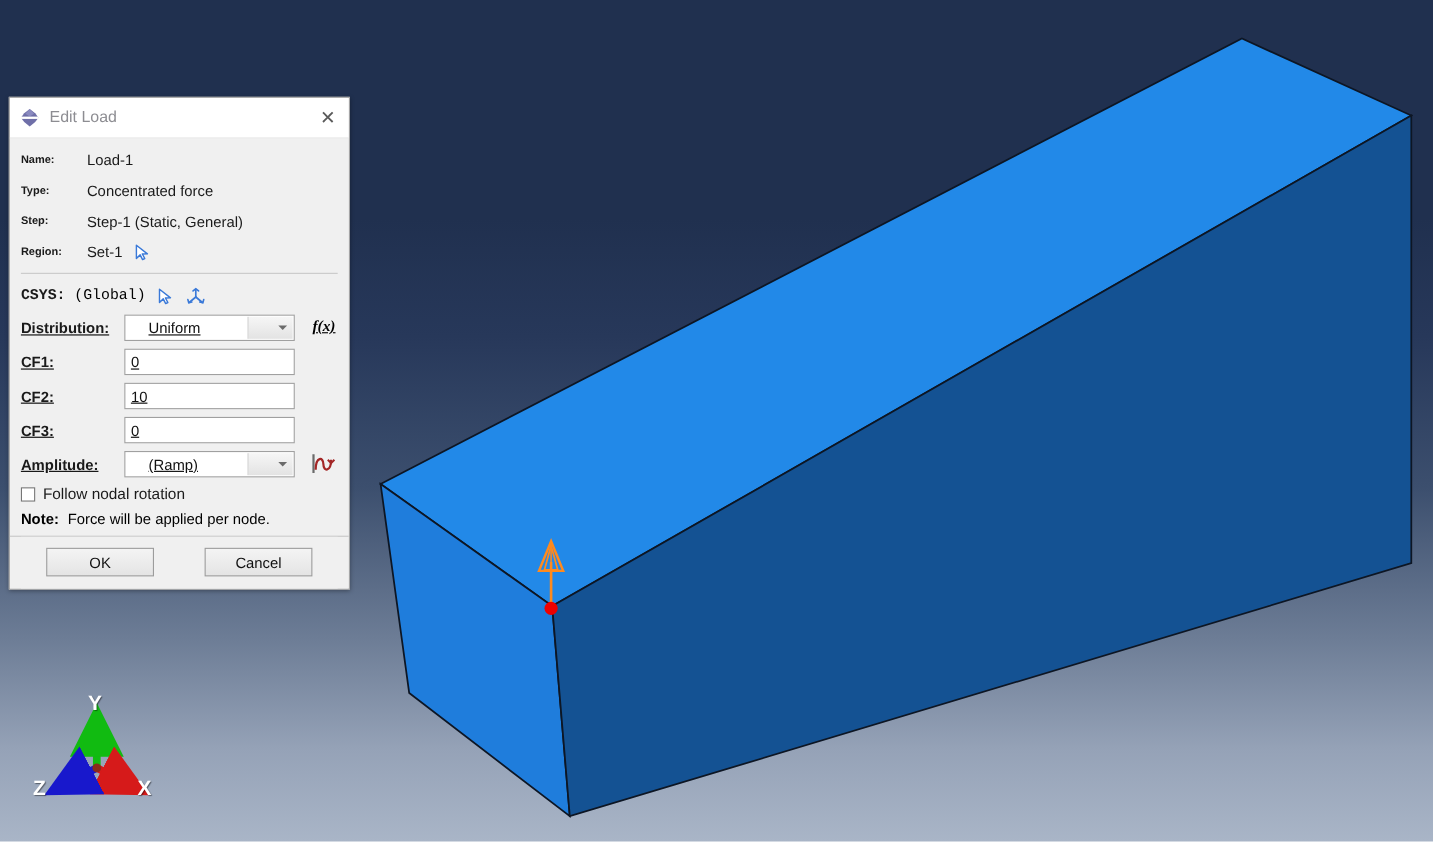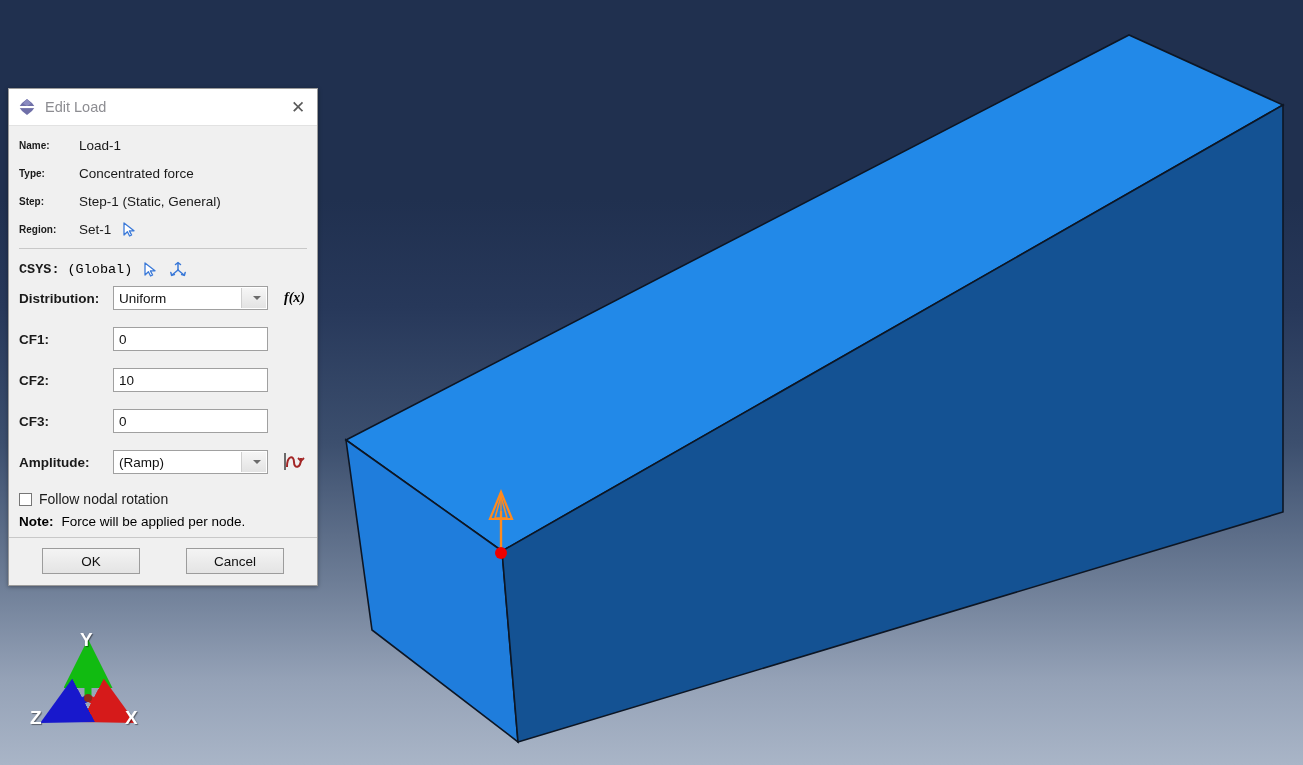--- a/index.html
+++ b/index.html
@@ -51,30 +51,30 @@
   .row{display:flex;align-items:center;margin-bottom:6px;height:22px;}
   .lbl{font-weight:bold;color:#1a1a1a;font-size:10px;}
   .val{color:#1a1a1a;font-size:13.5px;}
   .w-name{width:60px;}
   .hr{height:1px;background:#c8c8c8;margin:8px 0 9px 0;}
 
   .mono{font-family:"Liberation Mono", monospace;font-size:13.5px;}
 
   .icon-btn{display:inline-flex;align-items:center;margin-left:10px;cursor:default;}
 
-  .field-row{display:flex;align-items:center;margin-bottom:17px;}
+  .field-row{display:flex;align-items:center;margin-bottom:7px;text-decoration:underline;}
   .field-label{font-weight:bold;font-size:13.5px;color:#1a1a1a;}
   .lw1{width:94px;}
   .lw2{width:94px;}
 
   .select{
     width:155px;height:24px;background:#fff;border:1px solid #a0a0a0;
     display:flex;align-items:center;position:relative;box-sizing:border-box;
   }
-  .select span{padding-left:5px;font-size:13.5px;color:#111;}
+  .select span{padding-left:21px;font-size:13.5px;color:#111;}
   .select .arrowbox{
     position:absolute;right:1px;top:1px;width:19px;height:20px;
     background:linear-gradient(to bottom,#f6f6f6,#e3e3e3);
     border-left:1px solid #cfcfcf;display:flex;align-items:center;justify-content:center;
   }
   .select .arrowbox i{
     display:block;width:0;height:0;border-left:4px solid transparent;
     border-right:4px solid transparent;border-top:4px solid #6b6b6b;
   }
 

